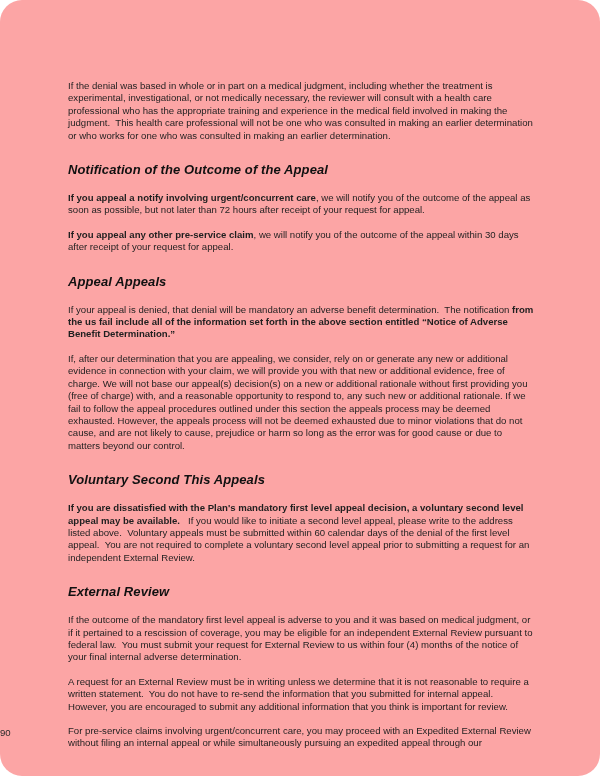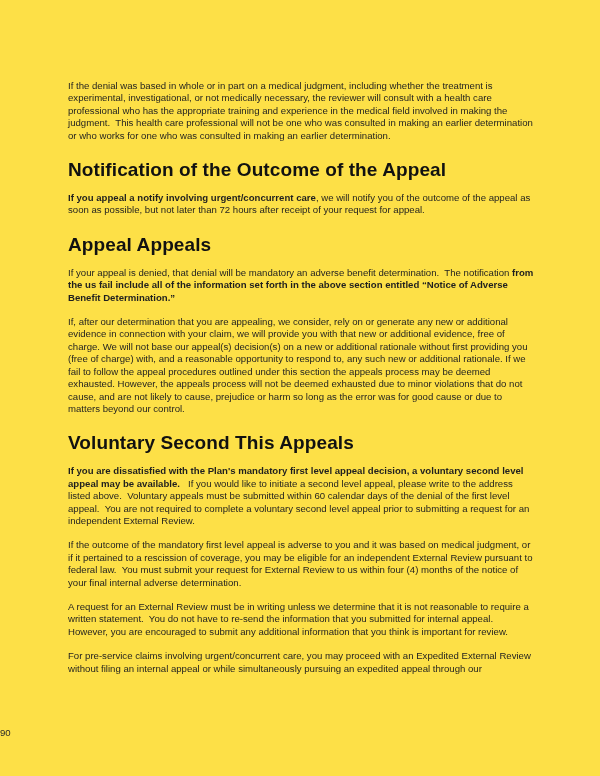--- a/index.html
+++ b/index.html
@@ -4,45 +4,47 @@
 <style>
   html, body {
     margin: 0;
     padding: 0;
     background: #ffffff;
   }
   .page {
     position: relative;
     width: 600px;
     height: 776px;
-    background: #fde047;
+    background: #fca5a5;
     overflow: hidden;
     font-family: "Liberation Sans", sans-serif;
     color: #1f1f1f;
+    border-radius: 22px;
   }
   .doc-body {
     position: absolute;
     top: 68px;
     left: 68px;
     width: 466px;
   }
   .doc-body p {
     margin: 12px 0;
     font-size: 9.6px;
     line-height: 12.4px;
     white-space: pre-wrap;
     color: #1f1f1f;
   }
   .doc-body h2 {
     margin: 21px 0 15px 0;
-    font-size: 19px;
+    font-size: 13px;
     line-height: 14px;
     font-weight: bold;
     color: #111111;
     letter-spacing: 0.1px;
+    font-style: italic;
   }
   .doc-body .bold {
     font-weight: bold;
   }
   .page-number {
     position: absolute;
     top: 727px;
     left: 0;
     width: 100%;
     font-size: 9.6px;
@@ -50,23 +52,25 @@
   }
 </style>
 </head>
 <body>
 
 <div class="page">
   <div class="doc-body">
       <p><span>If the denial was based in whole or in part on a medical judgment, including whether the treatment is experimental, investigational, or not medically necessary, the reviewer will consult with a health care professional who has the appropriate training and experience in the medical field involved in making the judgment.  This health care professional will not be one who was consulted in making an earlier determination or who works for one who was consulted in making an earlier determination.</span></p>
       <h2>Notification of the Outcome of the Appeal</h2>
       <p><span class="bold">If you appeal a notify involving urgent/concurrent care</span><span>, we will notify you of the outcome of the appeal as soon as possible, but not later than 72 hours after receipt of your request for appeal.</span></p>
+      <p><span class="bold">If you appeal any other pre-service claim</span><span>, we will notify you of the outcome of the appeal within 30 days after receipt of your request for appeal.</span></p>
       <h2>Appeal Appeals</h2>
       <p><span>If your appeal is denied, that denial will be mandatory an adverse benefit determination.  The notification </span><span class="bold">from the us fail include all of the information set forth in the above section entitled “Notice of Adverse Benefit Determination.”</span></p>
       <p><span>If, after our determination that you are appealing, we consider, rely on or generate any new or additional evidence in connection with your claim, we will provide you with that new or additional evidence, free of charge. We will not base our appeal(s) decision(s) on a new or additional rationale without first providing you (free of charge) with, and a reasonable opportunity to respond to, any such new or additional rationale. If we fail to follow the appeal procedures outlined under this section the appeals process may be deemed exhausted. However, the appeals process will not be deemed exhausted due to minor violations that do not cause, and are not likely to cause, prejudice or harm so long as the error was for good cause or due to matters beyond our control.</span></p>
       <h2>Voluntary Second This Appeals</h2>
       <p><span class="bold">If you are dissatisfied with the Plan's mandatory first level appeal decision, a voluntary second level appeal may be available.</span><span>   If you would like to initiate a second level appeal, please write to the address listed above.  Voluntary appeals must be submitted within 60 calendar days of the denial of the first level appeal.  You are not required to complete a voluntary second level appeal prior to submitting a request for an independent External Review.</span></p>
+      <h2>External Review</h2>
       <p><span>If the outcome of the mandatory first level appeal is adverse to you and it was based on medical judgment, or if it pertained to a rescission of coverage, you may be eligible for an independent External Review pursuant to federal law.  You must submit your request for External Review to us within four (4) months of the notice of your final internal adverse determination.</span></p>
       <p><span>A request for an External Review must be in writing unless we determine that it is not reasonable to require a written statement.  You do not have to re-send the information that you submitted for internal appeal. However, you are encouraged to submit any additional information that you think is important for review.</span></p>
       <p><span>For pre-service claims involving urgent/concurrent care, you may proceed with an Expedited External Review without filing an internal appeal or while simultaneously pursuing an expedited appeal through our</span></p>
     </div>
   <div class="page-number">90</div>
 </div>
 
 </body></html>

